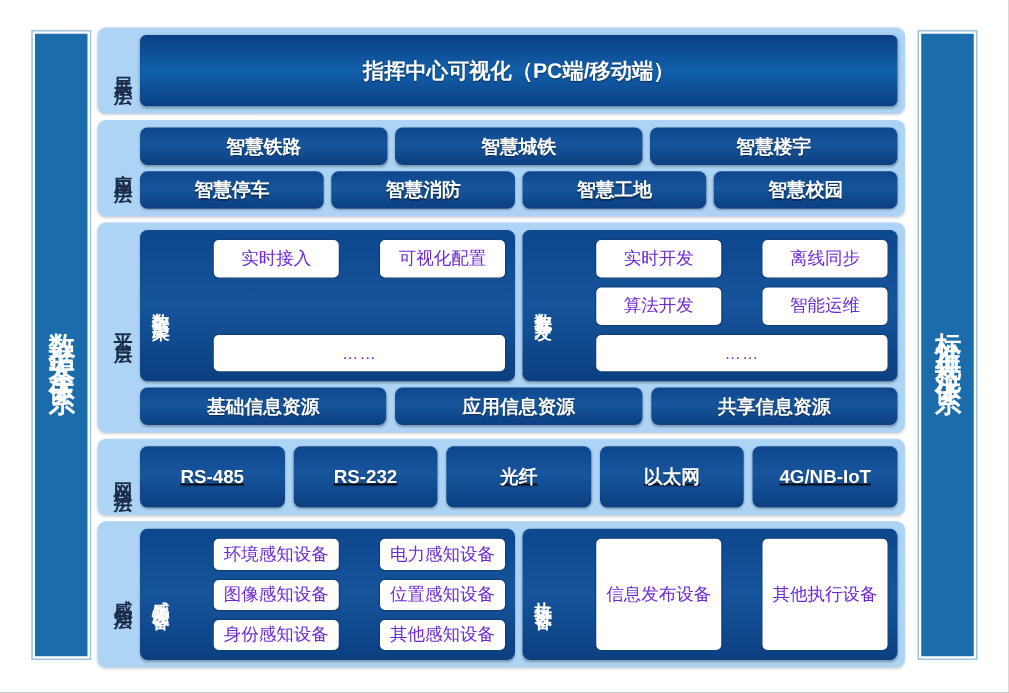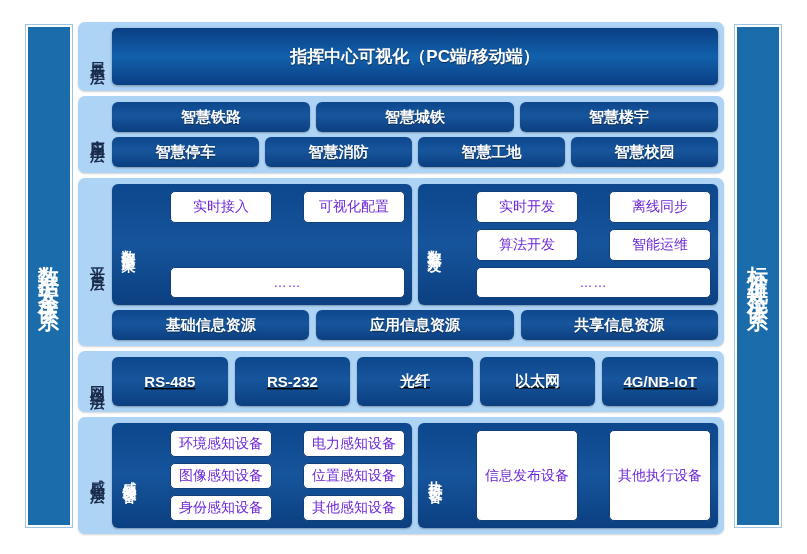--- a/index.html
+++ b/index.html
@@ -211,21 +211,20 @@
   }
   .net-row .dark-box { flex: 1 1 0; font-size: 15px; }
 
   
   .band-sense { height: 118px; }
   .sense-top {
     flex: 1 1 auto;
     display: flex;
     gap: 6px;
     min-height: 0;
-    font-family: Liberation Mono, monospace;
   }
 </style>
 </head>
 <body>
 
 <div id="canvas">
 
   <div class="pillar pillar-left">
     <div class="pillar-text">数据安全体系</div>
   </div>

